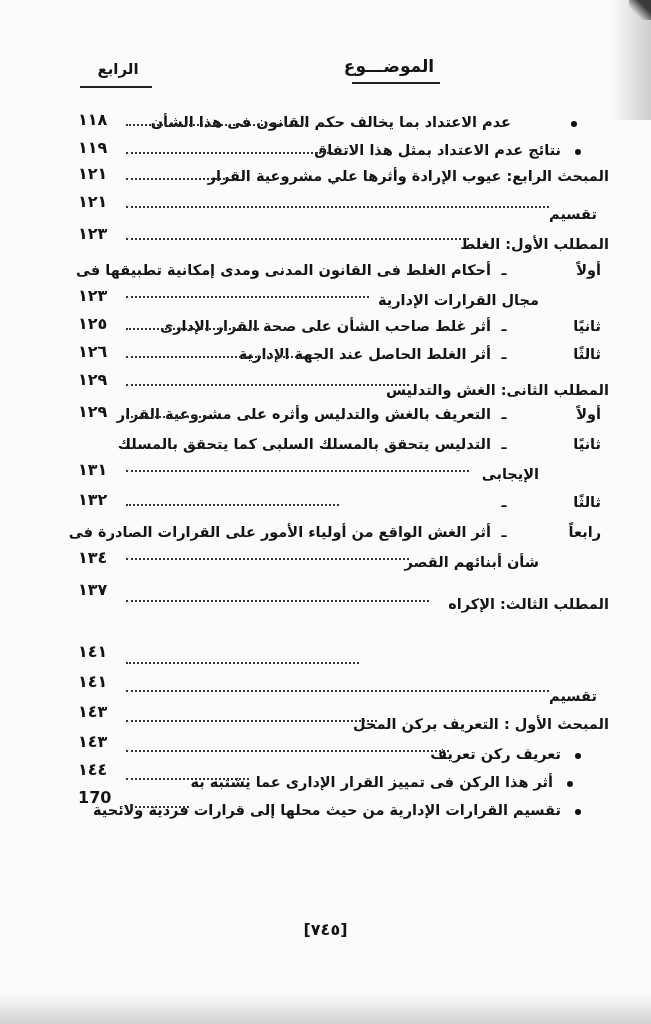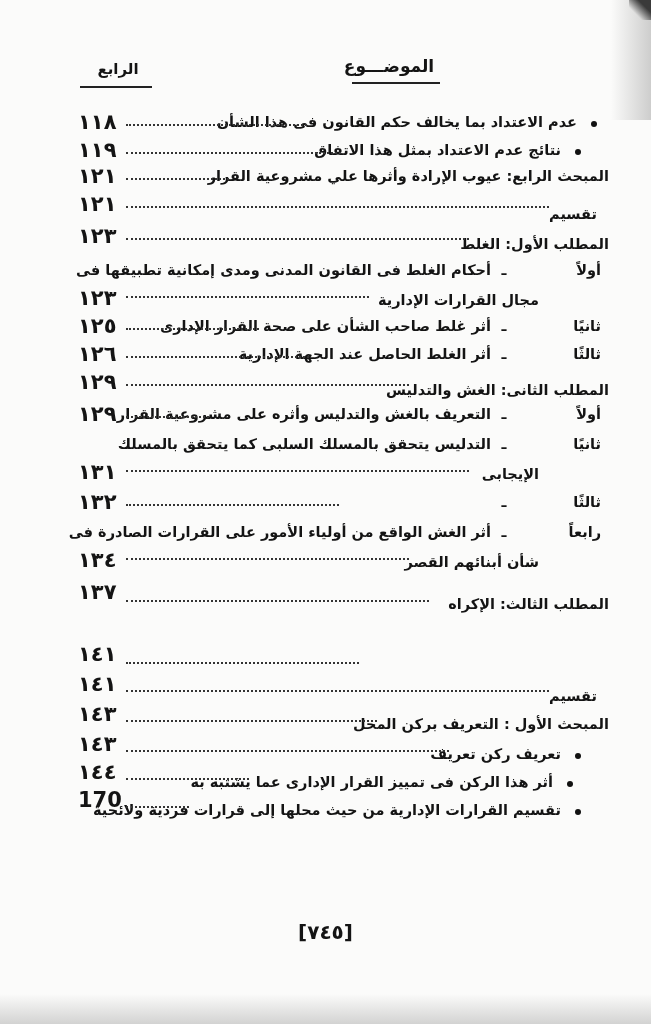--- a/index.html
+++ b/index.html
@@ -15,42 +15,42 @@
     background:linear-gradient(to top, rgba(90,90,90,0.25), rgba(255,255,255,0)); }
   .corner-tr { position:absolute; right:0; top:0; width:22px; height:20px;
     background:linear-gradient(225deg, #3a3a3a 30%, rgba(0,0,0,0) 70%); }
   .page { position:absolute; left:0; top:0; width:651px; height:1024px; direction:rtl; }
   .hdr { position:absolute; font-weight:bold; font-size:17px; }
   .hdr-topic { right:212px; top:56px; width:100px; text-align:center; }
   .hdr-page { left:78px; top:60px; width:80px; text-align:center; font-size:15px; }
   .hdr-line { position:absolute; height:2px; background:#222; }
   .row { position:absolute; right:42px; left:78px; height:24px; font-size:14.5px; font-weight:bold; white-space:nowrap; }
   .row .label { position:absolute; top:0; display:flex; align-items:baseline; }
-  .row .pg { position:absolute; left:0; top:-4px; direction:rtl; font-size:21px; font-weight:bold; }
+  .row .pg { position:absolute; left:0; top:-4px; direction:rtl; font-size:16px; font-weight:bold; }
   .row .dots { position:absolute; top:10px; height:0; border-bottom:2px dotted #333; }
   .bullet { display:inline-block; width:6px; height:6px; border-radius:50%; background:#111; margin-left:14px; }
   .prefix { display:inline-block; width:36px; font-weight:bold;margin-left:48px; }
   .dash { display:inline-block; width:26px; text-align:center; }
-  .footer { position:absolute; left:0; width:651px; top:920px; text-align:center; font-weight:bold; font-size:20px; direction:rtl; }
+  .footer { position:absolute; left:0; width:651px; top:920px; text-align:center; font-weight:bold; font-size:16px; direction:rtl; }
 </style>
 </head>
 <body>
 
 <div class="shade-tr"></div>
 <div class="corner-tr"></div>
 <div class="shade-bl"></div>
 
 <div class="page">
   <div class="hdr hdr-topic">الموضـــوع</div>
   <div class="hdr-line" style="left:352px; top:82px; width:88px;"></div>
   <div class="hdr hdr-page">الرابع</div>
   <div class="hdr-line" style="left:80px; top:86px; width:72px;"></div>
 
   <div class="row" style="top:114px;">
-    <span class="label" style="right:12px;">
+    <span class="label" style="right:32px;gap:46px;">
         <span class="bullet"></span>
         <span>عدم الاعتداد بما يخالف حكم القانون فى هذا الشأن</span>
       </span>
     <span class="dots" style="left:48px; right:302px;"></span>
     <span class="pg">١١٨</span>
   </div>
 
   <div class="row" style="top:142px;">
     <span class="label" style="right:28px;">
         <span class="bullet"></span>

